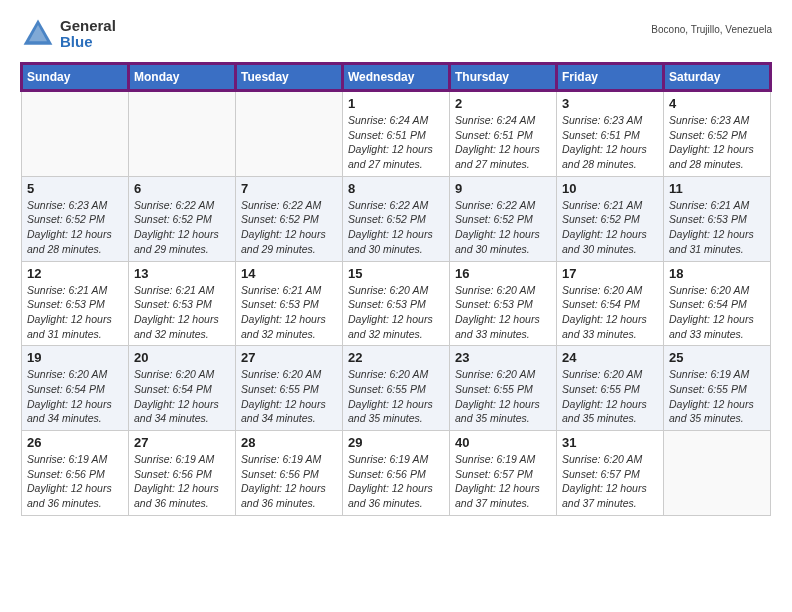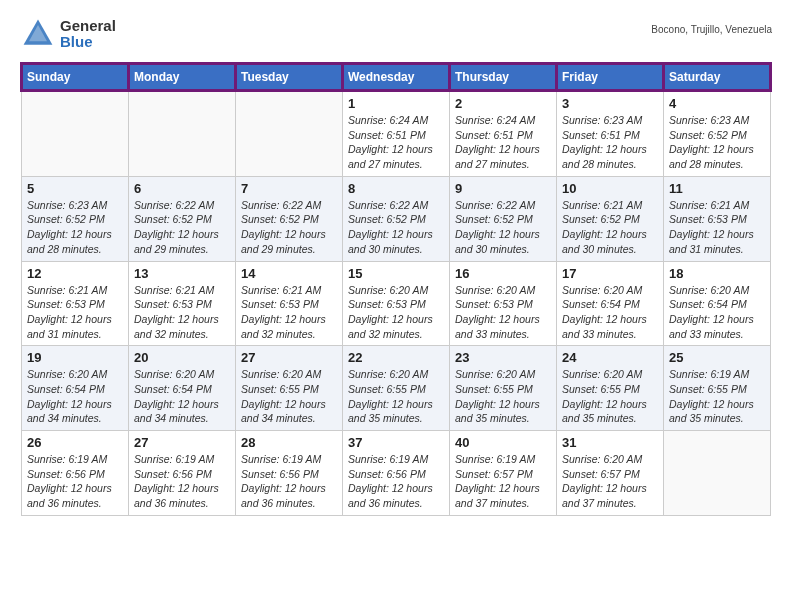--- a/index.html
+++ b/index.html
@@ -333,21 +333,21 @@
 and 36 minutes.</div>
           </td>
           <td>
             <div class="cell-date">28</div>
             <div class="cell-info" style="white-space: pre-line;">Sunrise: 6:19 AM
 Sunset: 6:56 PM
 Daylight: 12 hours
 and 36 minutes.</div>
           </td>
           <td>
-            <div class="cell-date">37</div>
+            <div class="cell-date">29</div>
             <div class="cell-info" style="white-space: pre-line;">Sunrise: 6:19 AM
 Sunset: 6:56 PM
 Daylight: 12 hours
 and 36 minutes.</div>
           </td>
           <td>
             <div class="cell-date">40</div>
             <div class="cell-info" style="white-space: pre-line;">Sunrise: 6:19 AM
 Sunset: 6:57 PM
 Daylight: 12 hours

